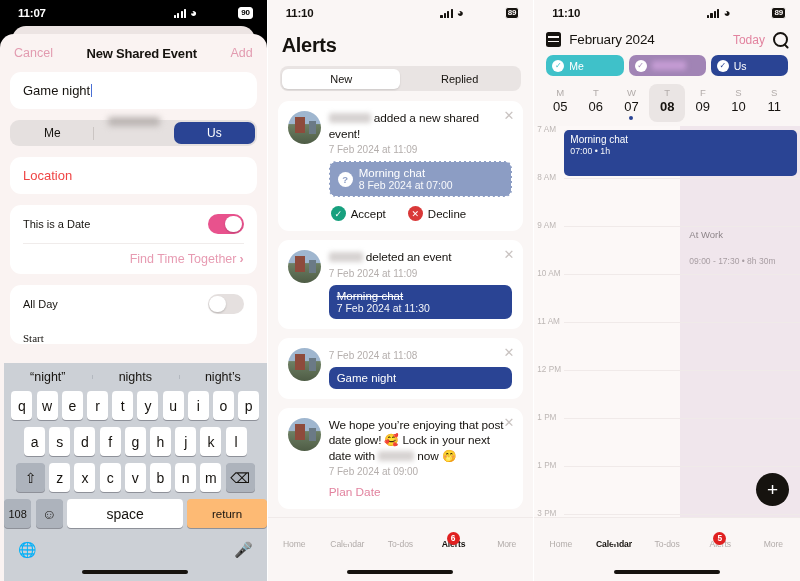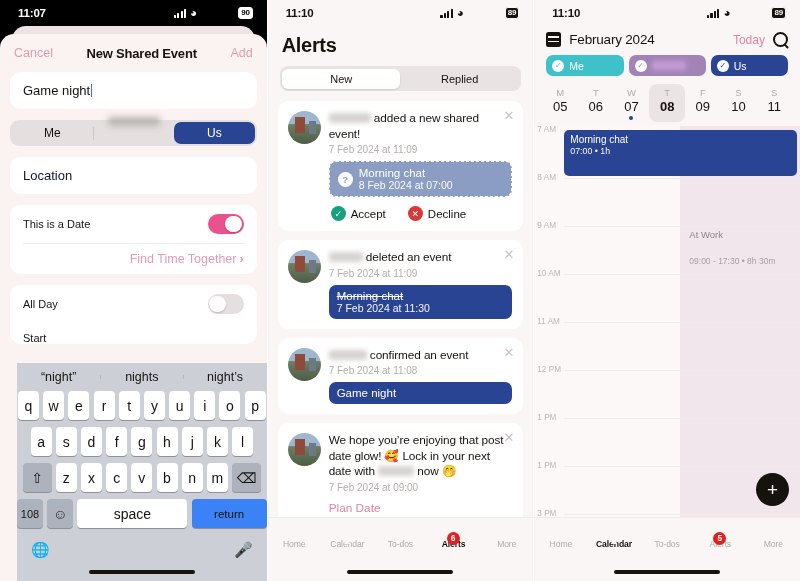--- a/index.html
+++ b/index.html
@@ -51,21 +51,21 @@
     padding: 0 14px; font-size: 12.5px;
   }
   .nav-cancel { color: #e29bb0; }
   .nav-add { color: #e29bb0; }
   .nav-title { font-size: 13px; font-weight: bold; color: #16130f; letter-spacing: -.2px; }
 
   .card {
     background: #fff; border-radius: 11px; margin: 0 10px 11px 10px;
   }
   .field-row { padding: 11px 13px; font-size: 13px; color: #16130f; }
-  .field-row.placeholder { color: #0f172a; }
+  .field-row.placeholder { color: #ef4444; }
   .caret { display:inline-block; width:1px; height:13px; background:#4a6fd4;
            vertical-align:-2px; margin-left:1px; }
 
   .seg {
     margin: 0 10px 11px 10px; background: #e5e0df; border-radius: 9px;
     display: flex; height: 26px; align-items: center; padding: 2px; position: relative;
   }
   .seg-item {
     flex: 1; text-align: center; font-size: 12px; color: #16130f;
     line-height: 22px; border-radius: 7px;
@@ -87,43 +87,43 @@
 
   .toggle { width: 36px; height: 20px; border-radius: 10px; position: relative; }
   .toggle.on { background: #e8528d; }
   .toggle.off { background: #e5e0df; }
   .toggle .knob { position:absolute; top:1.6px; width:16.8px; height:16.8px;
                   border-radius:50%; background:#fff; box-shadow: 0 1px 2px rgba(0,0,0,.2); }
   .toggle.on .knob { right: 1.6px; }
   .toggle.off .knob { left: 1.6px; }
 
   .start-row { display:flex; align-items:center; justify-content:space-between;
-               padding: 9px 13px 0 13px; }
+               padding: 9px 13px 0 13px; font-family: Liberation Serif, serif; }
   .pill { background:#f1eceb; border-radius:6px; padding:4px 9px; font-size:12px; color:#16130f; }
   .pill + .pill { margin-left: 6px; }
 
   
-  .keyboard { position:absolute; left:17px; right:0; bottom:0; background:#ccd0d6; }
+  .keyboard { position:absolute; left:4px; right:0; bottom:0; background:#ccd0d6; }
   .predict { display:flex; height:28px; align-items:center; background:#ccd0d6; }
   .predict div { flex:1; text-align:center; font-size:12.5px; color:#16130f; position:relative; }
   .predict div + div::before {
     content:""; position:absolute; left:0; top:5px; bottom:5px; width:1px; background:#b3b8bf;
   }
   .kbrow { display:flex; justify-content:center; gap:4.2px; margin-bottom:7px; }
   .kbrow:first-of-type { margin-top: 6px; }
   .key {
     width:21px; height:29px; background:#fff; border-radius:4px;
     display:flex; align-items:center; justify-content:center;
     font-size:14px; color:#16130f; box-shadow: 0 1px 0 #8e9199;
   }
   .key.wide { width: 29px; background:#adb3bc; }
   .key.num { width: 29px; background:#adb3bc; font-size:11px; }
   .key.emoji { width: 29px; background:#adb3bc; font-size:14px; }
   .key.space { width: 123px; }
-  .key.return { width: 84px; background:#3b82f6; font-size:11.5px; }
+  .key.return { width: 84px; background:#fdba74; font-size:11.5px; }
   .kbrow.r2 { padding-left: 0; }
   .kbbottom { display:flex; align-items:center; justify-content:space-between;
               padding: 2px 14px 0 14px; height:28px; font-size:15px; color:#3a3d42; }
   .homebar { height:18px; display:flex; align-items:center; justify-content:center; }
   .homebar div { width:106px; height:4px; border-radius:2px; background:#16130f; }
 
   
   .s2 { background:#faf6f5; display:flex; flex-direction:column; }
   .page-title { font-size: 20px; font-weight: bold; color:#16130f; padding: 8px 14px 9px 14px; letter-spacing:-.3px; }
   .segctl { margin: 0 12px 10px 12px; background:#e9e4e3; border-radius:8px;
@@ -428,21 +428,20 @@
             </div>
           </div>
         </div>
       </div>
 
       <div class="alert-card">
         <span class="close-x">✕</span>
         <div class="alert-head">
           <div class="avatar"></div>
           <div class="alert-body">
-            <div class="alert-text"><span class="redact" style="width:38px"></span><span> confirmed an event</span></div>
             <div class="alert-time">7 Feb 2024 at 11:08</div>
             <div class="evt-chip solid">
               <span class="evt-title" style="display:block">Game night</span>
             </div>
           </div>
         </div>
       </div>
 
       <div class="alert-card">
         <span class="close-x">✕</span>

